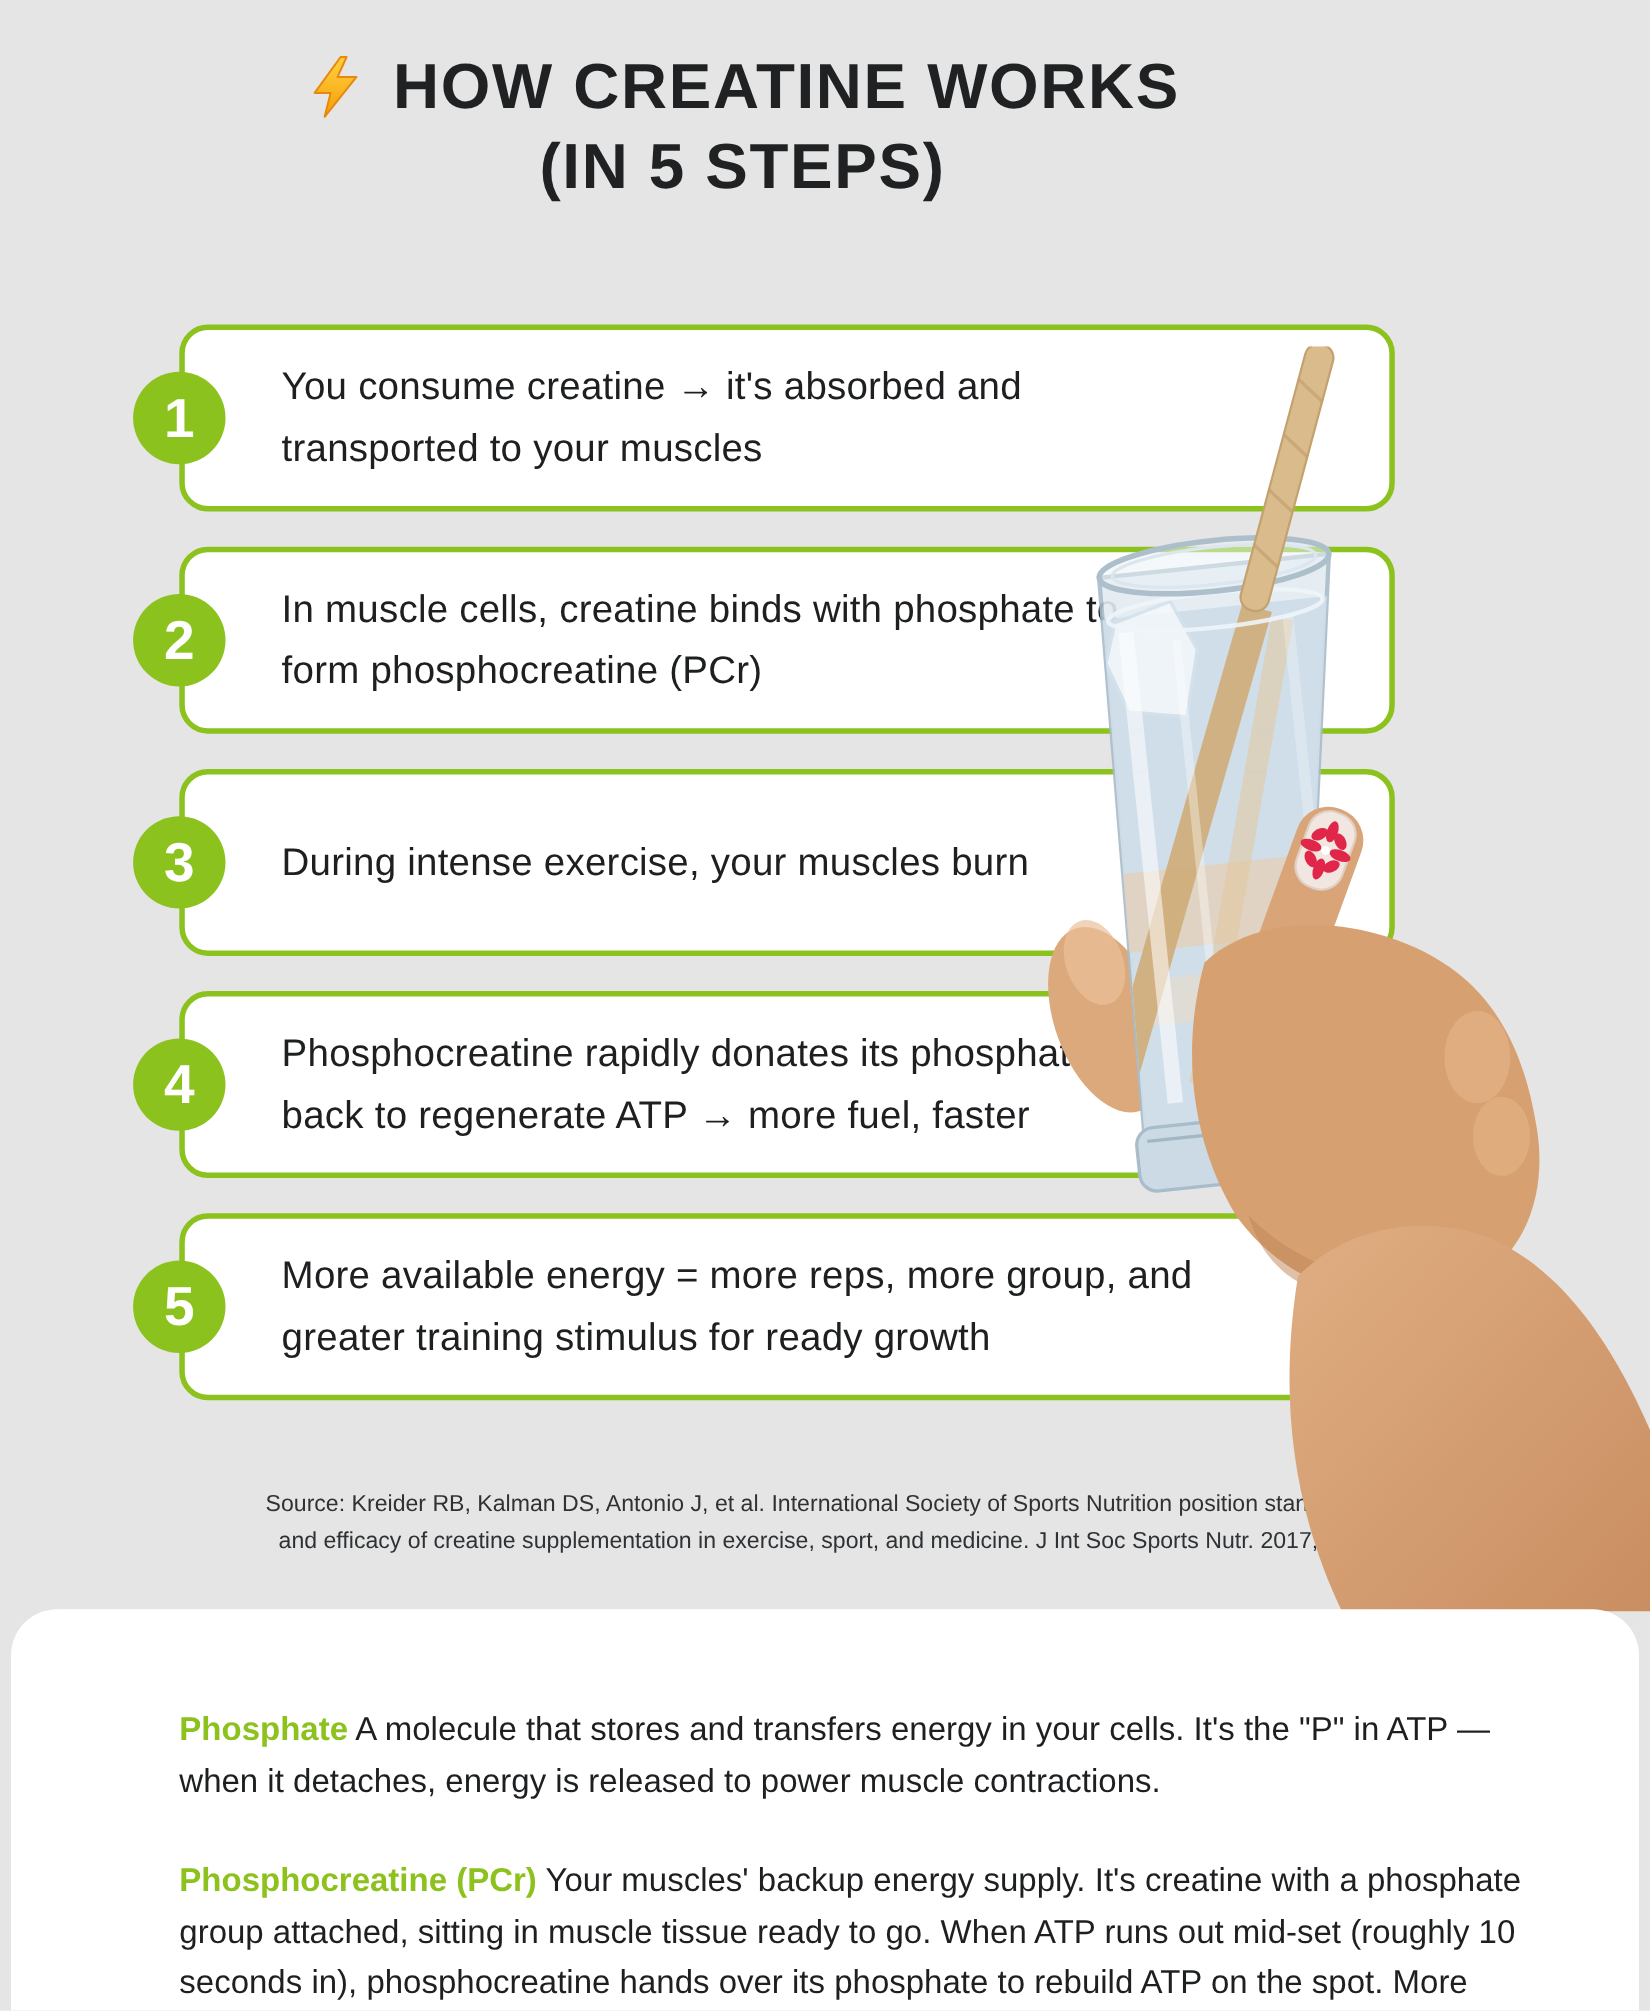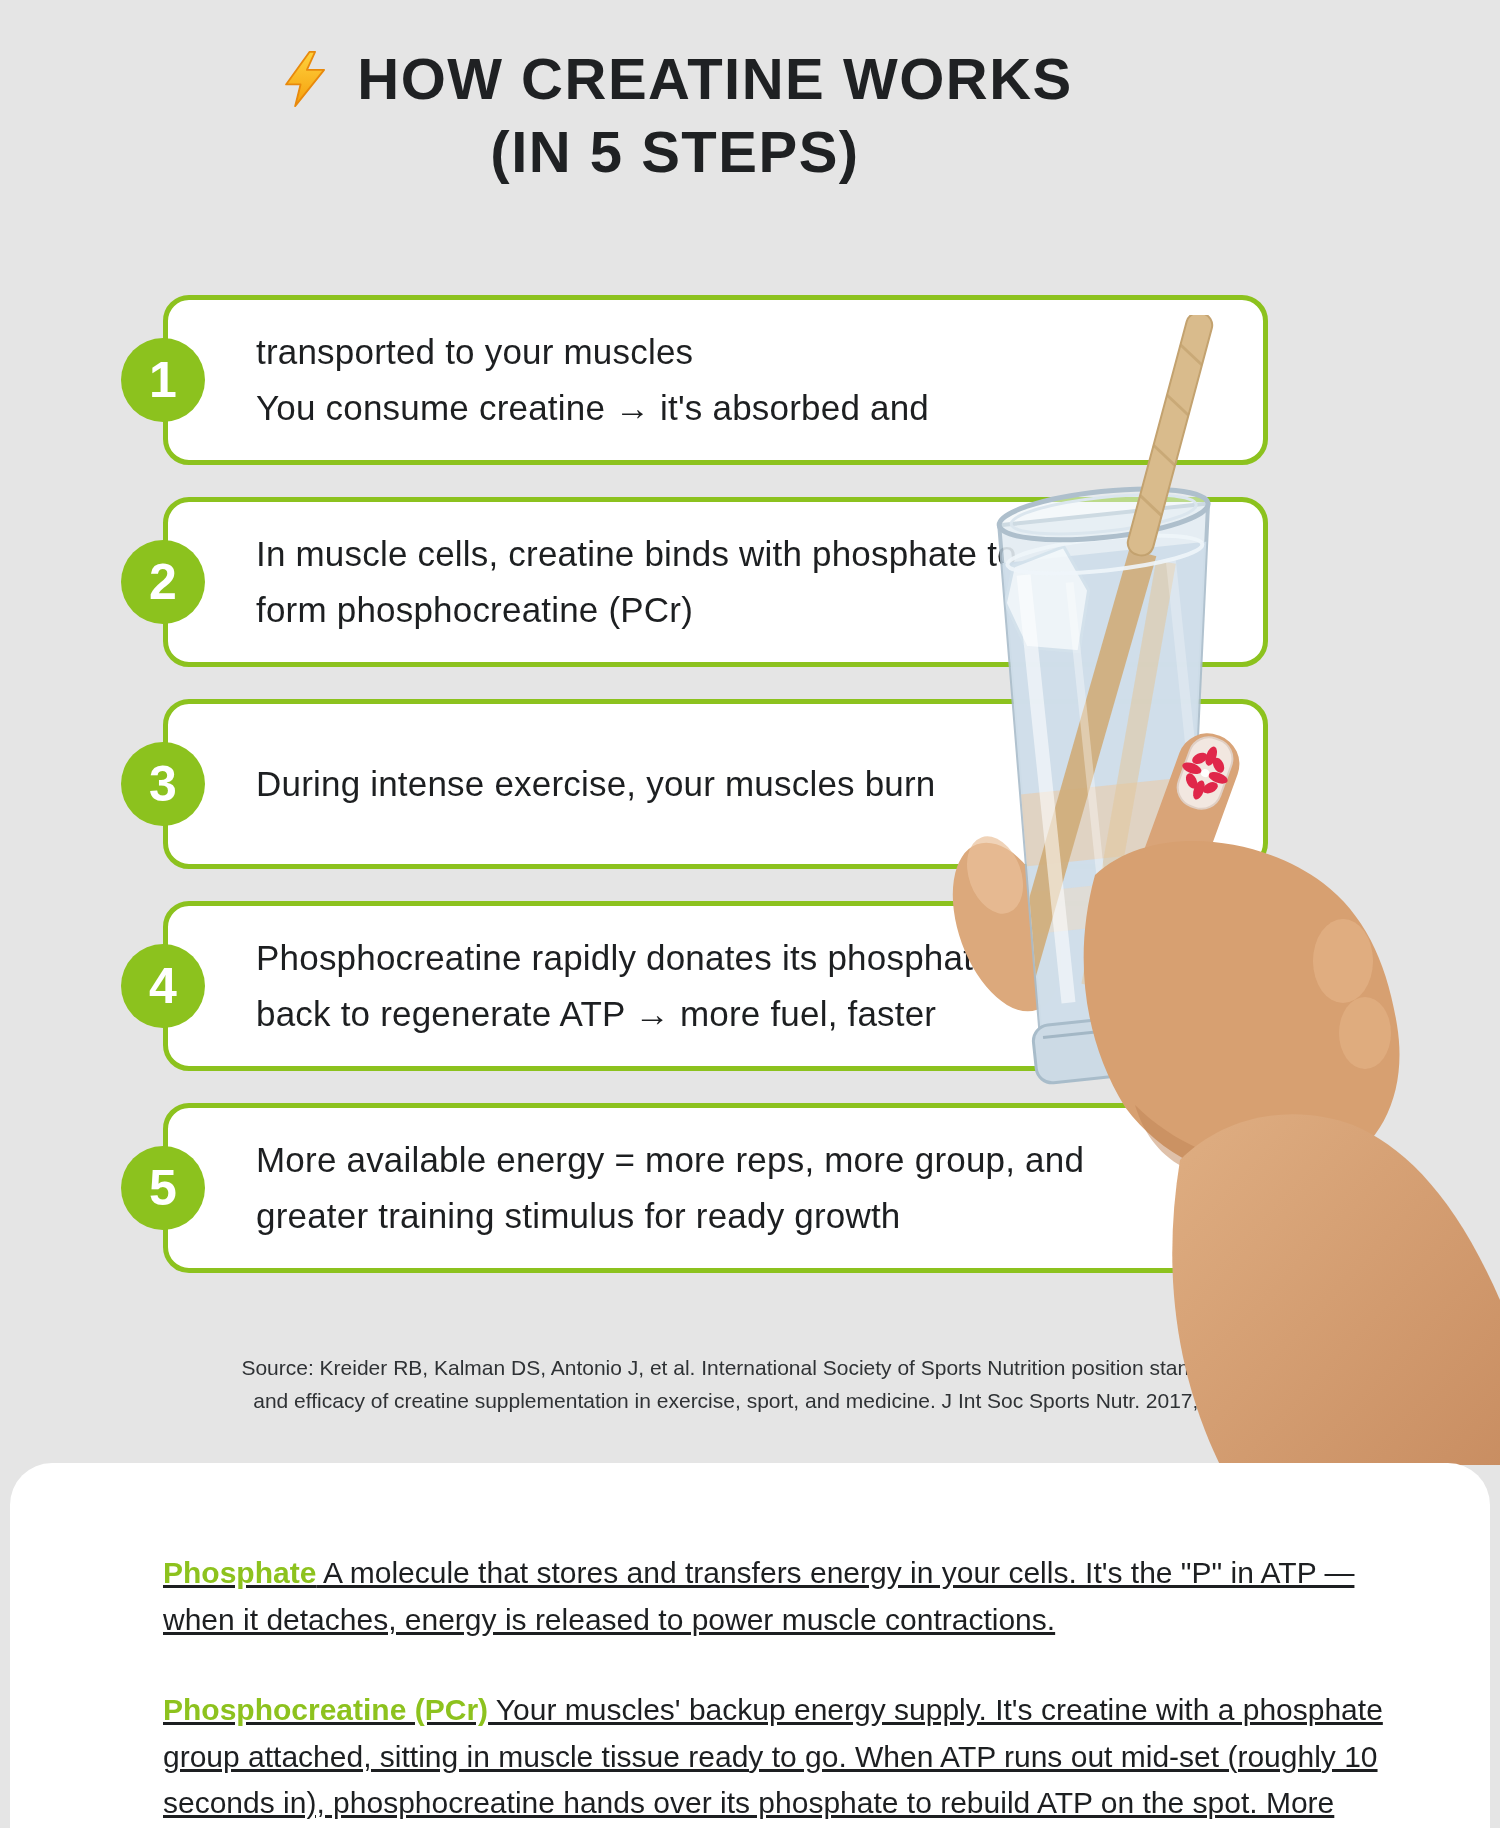--- a/index.html
+++ b/index.html
@@ -34,21 +34,20 @@
     position:absolute;top:1352px;left:200px;width:1110px;text-align:center;
     font-size:21px;line-height:1.55;color:#2f3235;z-index:1;
   }
   
   .photo{position:absolute;left:935px;top:315px;width:565px;height:1150px;z-index:5;}
   
   .card{
     position:absolute;left:10px;right:10px;top:1463px;bottom:0;box-sizing:border-box;
     background:#ffffff;border-radius:42px 42px 0 0;z-index:10;
     padding:57px 88px 0 153px;
-    text-decoration:underline;
   }
   .entry{font-size:30px;line-height:1.55;color:#1d1f21;max-width:1240px;}
   .entry + .entry{margin-top:44px;}
   .term{color:#8dc21e;font-weight:700;}
 </style>
 </head>
 <body>
 
 <div class="canvas">
 
@@ -64,22 +63,22 @@
         <polygon points="36,2 10,38 26,38 20,62 52,22 33,22 42,2" fill="url(#boltGrad)" stroke="#e8890c" stroke-width="2" stroke-linejoin="round"></polygon>
       </svg>
       <span class="title-text">HOW CREATINE WORKS</span>
     </div>
     <div class="title-text title-line2">(IN 5 STEPS)</div>
   </div>
 
   <div class="step-box" style="top:295px">
     <div class="num">1</div>
     <div class="step-text">
-      <div>transported to your muscles</div>
-        <div>You consume creatine → it's absorbed and</div>
+      <div>You consume creatine → it's absorbed and</div>
+        <div>transported to your muscles</div>
     </div>
   </div>
   <div class="step-box" style="top:497px">
     <div class="num">2</div>
     <div class="step-text">
       <div>In muscle cells, creatine binds with phosphate to</div>
         <div>form phosphocreatine (PCr)</div>
     </div>
   </div>
   <div class="step-box" style="top:699px">

